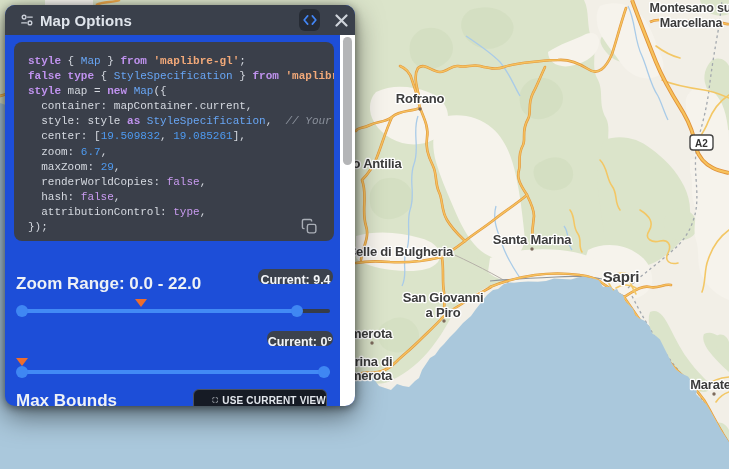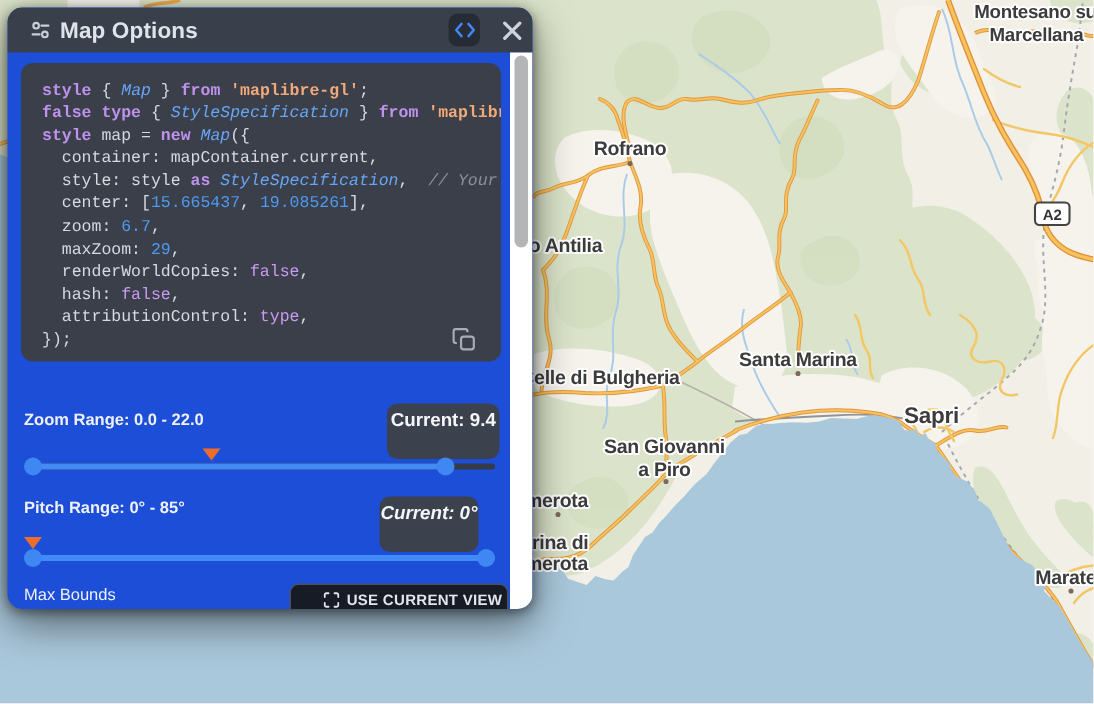--- a/index.html
+++ b/index.html
@@ -8,33 +8,33 @@
 #map { position:absolute; left:0; top:0; width:729px; height:469px; }
 #panel { position:absolute; left:5px; top:5px; width:350px; height:401px; background:#1d4ed8; border-radius:10px; overflow:hidden; box-shadow:0 10px 28px rgba(0,0,0,.5), 0 2px 8px rgba(0,0,0,.45); }
 #phead { position:absolute; left:0; top:0; width:100%; height:30px; background:#3a404b; display:flex; align-items:center; }
 #ptitle { position:absolute; left:35px; top:7px; font-size:15px; font-weight:700; color:#dfe4eb; letter-spacing:.1px; }
 #picon { position:absolute; left:15px; top:8px; }
 #codebtn { position:absolute; left:294px; top:4px; width:21px; height:22px; background:#262b34; border-radius:6px; display:flex; align-items:center; justify-content:center; }
 #closex { position:absolute; left:330px; top:9px; }
 #codeblock { position:absolute; left:9px; top:37px; width:320px; height:199px; background:#3a3f4a; border-radius:8px; overflow:hidden; }
 #code { position:absolute; left:14px; top:12px; font-family:"Liberation Mono", monospace; font-size:11px; line-height:15.1px; white-space:pre; color:#d5d9e0; }
 .kw { color:#bf92ee; font-weight:700; }
-.cl { color:#68a6f5;font-style:italic; }
+.cl { color:#68a6f5; }
 .st { color:#f2a979;font-weight:bold; }
 .nu { color:#4e9af0; }
 .bo { color:#c99bf0; }
 .cm { color:#8b919c; font-style:italic; }
 #copyico { position:absolute; left:287px; top:176px; }
-.rowtxt { position:absolute; left:11px; font-size:11px; font-weight:600; color:#eef1f5; }
-.badge { position:absolute; background:#3c424d; border-radius:7px; color:#f4f6f9; font-size:12.5px; font-weight:600; text-align:center; line-height:23px; height:37px; white-space:nowrap; }
+.rowtxt { position:absolute; left:11px; font-size:17px; font-weight:600; color:#eef1f5; }
+.badge { position:absolute; background:#3c424d; border-radius:7px; color:#f4f6f9; font-size:12.5px; font-weight:600; text-align:center; line-height:23px; height:15px; white-space:nowrap; }
 .track { position:absolute; left:14px; width:311px; height:4px; border-radius:2px; background:#363c47; }
 .fill { position:absolute; left:0; top:0; height:4px; border-radius:2px; background:#428af5; }
 .handle { position:absolute; width:12px; height:12px; border-radius:50%; background:#3f87f3; }
 .tri { position:absolute; width:0; height:0; border-left:6px solid transparent; border-right:6px solid transparent; border-top:8px solid #ee6d2d; }
-#usebtn { position:absolute; left:188px; top:384px; width:146px; height:22px; border:1px solid #4a515c; border-radius:6px; background:#161b25; color:#e2e6ec; font-size:10px; font-weight:700; letter-spacing:.2px; display:flex; align-items:center; justify-content:center; gap:4px; white-space:nowrap;padding-left:18px; }
+#usebtn { position:absolute; left:188px; top:384px; width:134px; height:22px; border:1px solid #4a515c; border-radius:6px; background:#161b25; color:#e2e6ec; font-size:10px; font-weight:700; letter-spacing:.2px; display:flex; align-items:center; justify-content:center; gap:4px; white-space:nowrap;padding-left:18px; }
 #sbar { position:absolute; left:335px; top:30px; width:15px; height:371px; background:#ffffff; }
 #sthumb { position:absolute; left:3px; top:2px; width:9px; height:128px; border-radius:4.5px; background:#b4b5b7; }
 </style>
 </head>
 <body>
 <div id="stage">
 <div id="map">
 <svg width="729" height="469" viewBox="0 0 729 469">
 <rect width="729" height="469" fill="#f2efe7"></rect>
 
@@ -196,49 +196,48 @@
       </div>
   <svg id="closex" width="13" height="13" viewBox="0 0 13 13" stroke="#ced3da" stroke-width="2.2" stroke-linecap="round">
         <path d="M1.5 1.5 L11.5 11.5 M11.5 1.5 L1.5 11.5"></path>
       </svg>
   <div id="codeblock">
         <div id="code"><span class="kw">style</span> { <span class="cl">Map</span> } <span class="kw">from</span> <span class="st">'maplibre-gl'</span>;
 <span class="kw">false type</span> { <span class="cl">StyleSpecification</span> } <span class="kw">from</span> <span class="st">'maplibre-gl'</span>;
 <span class="kw">style</span> map = <span class="kw">new</span> <span class="cl">Map</span>({
   container: mapContainer.current,
   style: style <span class="kw">as</span> <span class="cl">StyleSpecification</span>, <span class="cm"> // Your style</span>
-  center: [<span class="nu">15.665437</span>, <span class="nu">19.085261</span>],
+  center: [<span class="nu">19.509832</span>, <span class="nu">19.085261</span>],
   zoom: <span class="nu">6.7</span>,
   maxZoom: <span class="nu">29</span>,
   renderWorldCopies: <span class="bo">false</span>,
   hash: <span class="bo">false</span>,
   attributionControl: <span class="bo">type</span>,
 });</div>
   <svg id="copyico" width="17" height="17" viewBox="0 0 24 24" fill="none" stroke="#a9aeb6" stroke-width="2">
           <rect x="9" y="9" width="12" height="12" rx="2.5"></rect>
           <path d="M5 15H4a2 2 0 0 1-2-2V4a2 2 0 0 1 2-2h9a2 2 0 0 1 2 2v1"></path>
         </svg>
   </div>
   <div class="rowtxt" style="top:269px;">Zoom Range: 0.0 - 22.0</div>
   <div class="badge" style="left:253px; top:264px; width:75px;">Current: 9.4</div>
   <div class="track" style="top:303.5px;">
         <div class="fill" style="width:281px;"></div>
       </div>
   <div class="handle" style="left:11px; top:299.5px;"></div>
   <div class="handle" style="left:286px; top:299.5px;"></div>
   <div class="tri" style="left:130px; top:293.5px;"></div>
-  <div class="rowtxt" style="top:328px;">Pitch Range: 0° - 85°</div>
-  <div class="badge" style="left:248px; top:326px; width:66px;font-style:italic;">Current: 0°</div>
+  <div class="badge" style="left:262px; top:326px; width:66px;">Current: 0°</div>
   <div class="track" style="top:365px;">
         <div class="fill" style="width:311px;"></div>
       </div>
   <div class="handle" style="left:11px; top:361px;"></div>
   <div class="handle" style="left:313px; top:361px;"></div>
   <div class="tri" style="left:11px; top:353px;"></div>
-  <div class="rowtxt" style="top:386px; font-weight:400;">Max Bounds</div>
+  <div class="rowtxt" style="top:386px; font-weight:700;">Max Bounds</div>
   <div id="usebtn">
         <svg width="12" height="12" viewBox="0 0 24 24" fill="none" stroke="#e2e6ec" stroke-width="2.4" stroke-linecap="round" stroke-linejoin="round">
           <path d="M8 3H5a2 2 0 0 0-2 2v3"></path>
           <path d="M21 8V5a2 2 0 0 0-2-2h-3"></path>
           <path d="M3 16v3a2 2 0 0 0 2 2h3"></path>
           <path d="M16 21h3a2 2 0 0 0 2-2v-3"></path>
         </svg>
         <span>USE CURRENT VIEW</span>
       </div>
   <div id="sbar">

